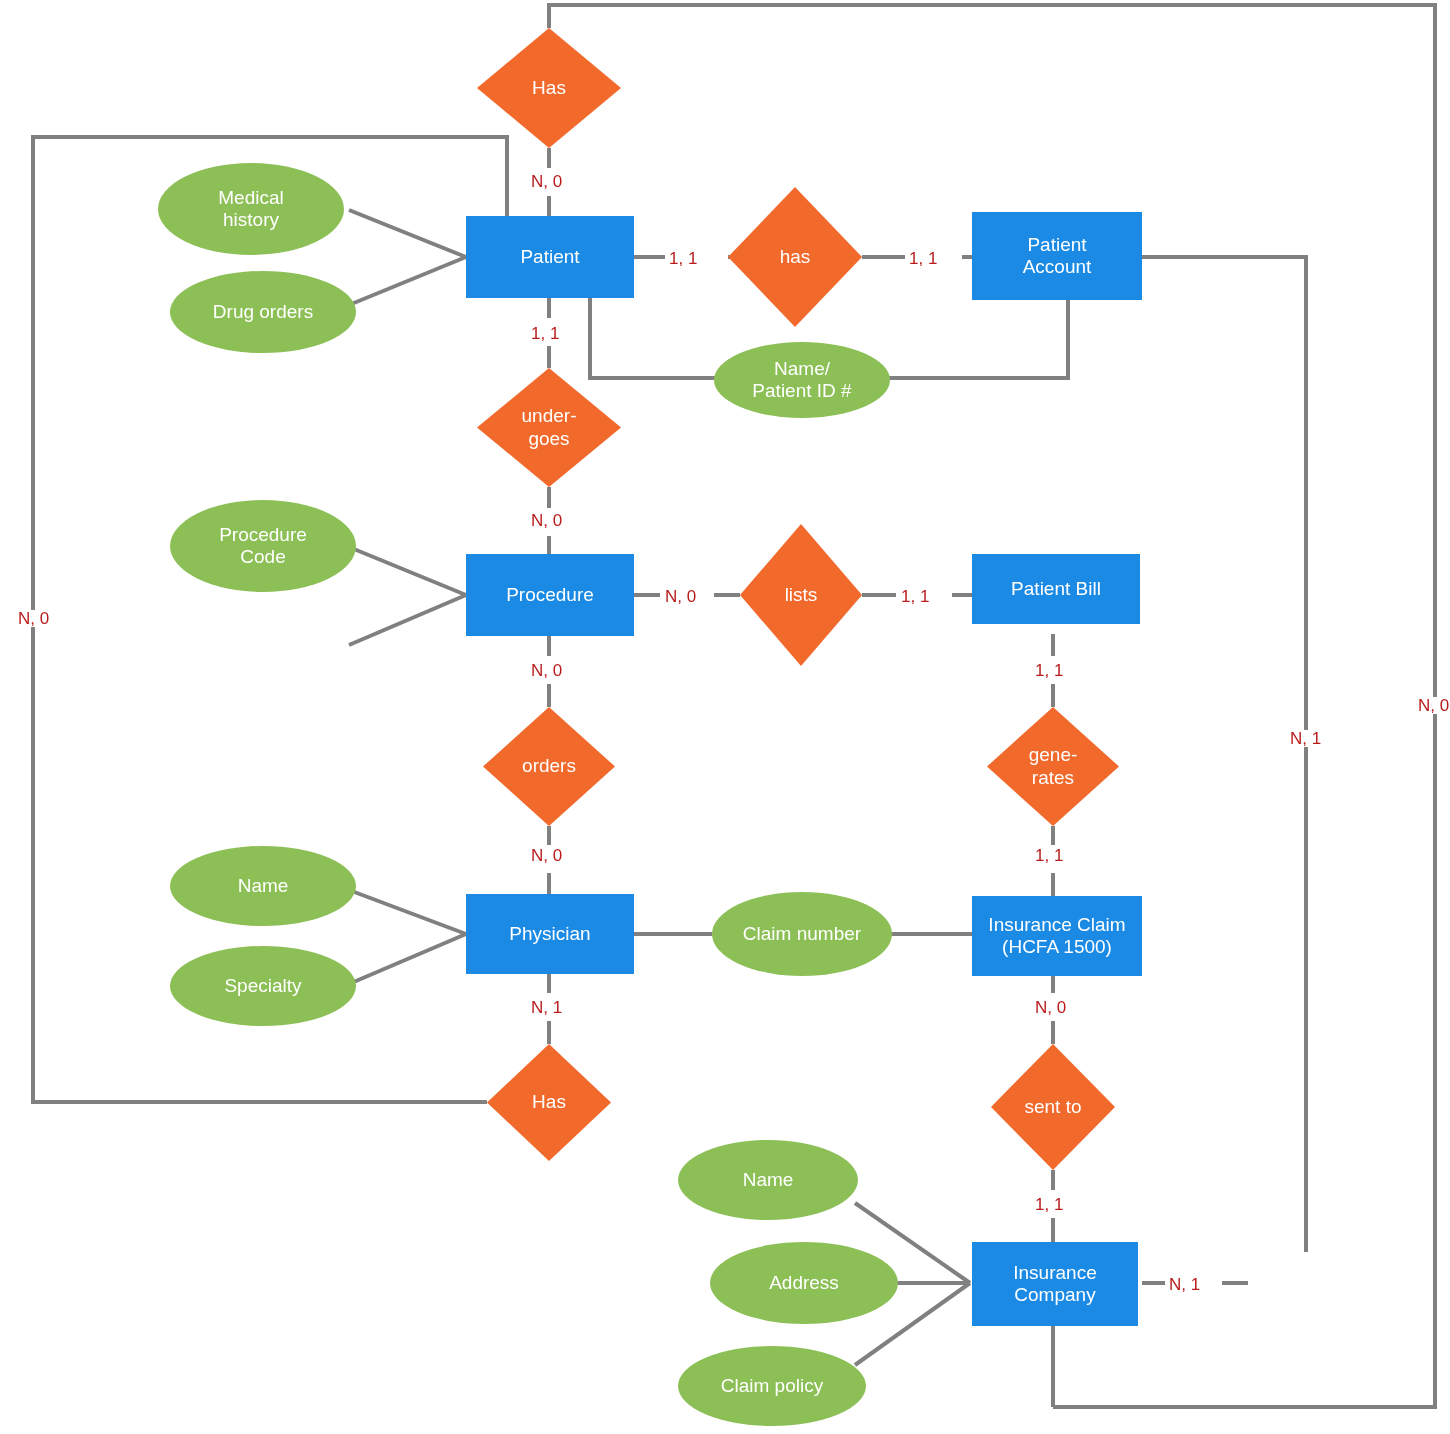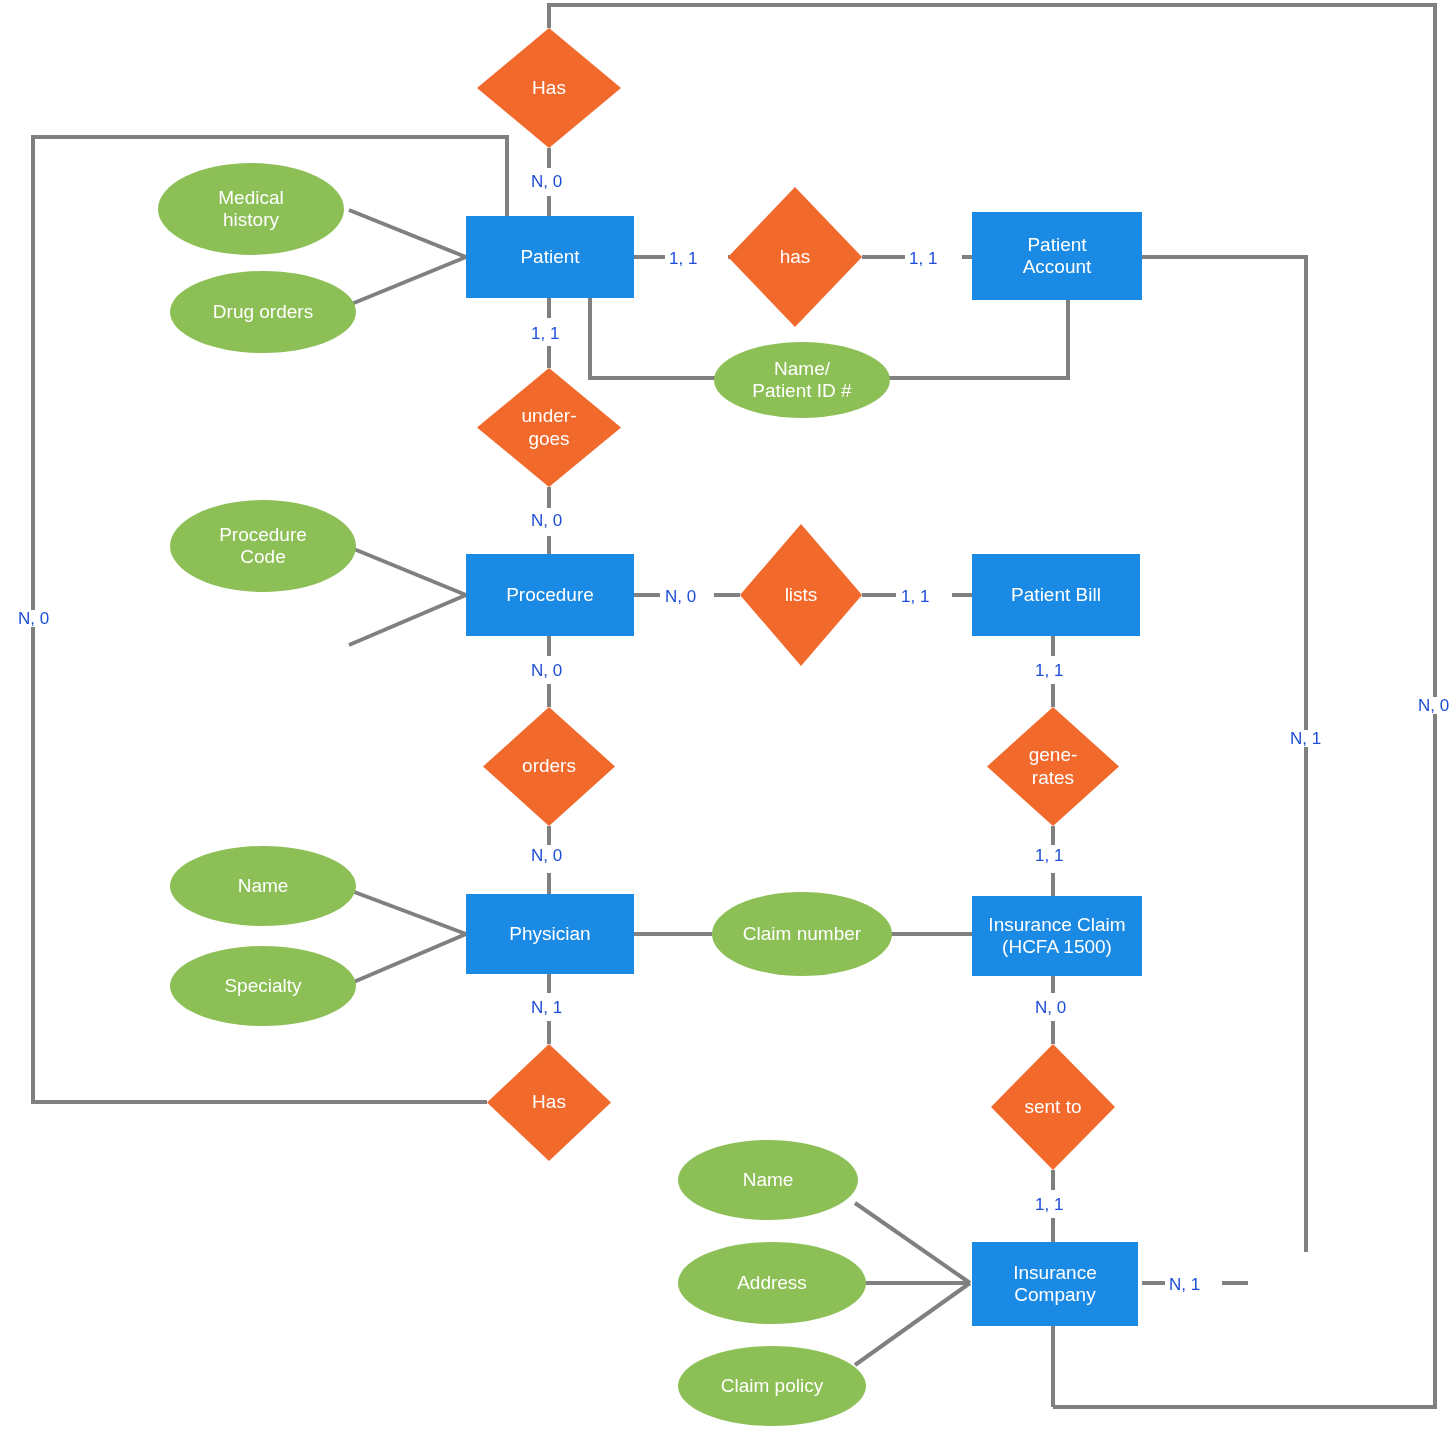--- a/index.html
+++ b/index.html
@@ -8,21 +8,21 @@
   svg#wires{position:absolute;left:0;top:0;width:1450px;height:1434px;}
 
   .node{position:absolute;display:flex;align-items:center;justify-content:center;text-align:center;color:#ffffff;line-height:1.18;}
   .entity{background:#1b8ae5;font-size:19px;}
   .attr{background:#8cbf55;border-radius:50%;font-size:19px;}
   .rel{font-size:19px;}
   .rel .dia-bg{position:absolute;left:0;top:0;width:100%;height:100%;background:#f2692c;
      -webkit-clip-path:polygon(50% 0,100% 50%,50% 100%,0 50%);clip-path:polygon(50% 0,100% 50%,50% 100%,0 50%);}
   .rel .dia-lbl{position:relative;z-index:2;padding:0 4px;}
 
-  .card{position:absolute;font-size:17px;color:#1d4ed8;background:#ffffff;
+  .card{position:absolute;font-size:17px;color:#b91c1c;background:#ffffff;
         padding:0 4px;line-height:1;white-space:nowrap;}
 </style>
 </head>
 <body>
 
 <div id="canvas">
 
   <svg id="wires" viewBox="0 0 1450 1434" xmlns="http://www.w3.org/2000/svg">
     <g stroke="#808080" stroke-width="4" fill="none" stroke-linecap="butt">
 
@@ -134,21 +134,21 @@
     <span class="dia-lbl">sent to</span>
   </div>
 
 
   <div class="node entity" style="left:466px;top:216px;width:168px;height:82px;">Patient</div>
 
   <div class="node entity" style="left:972px;top:212px;width:170px;height:88px;">Patient<br>Account</div>
 
   <div class="node entity" style="left:466px;top:554px;width:168px;height:82px;">Procedure</div>
 
-  <div class="node entity" style="left:972px;top:554px;width:168px;height:82px;">Patient Bill</div>
+  <div class="node entity" style="left:972px;top:554px;width:168px;height:70px;">Patient Bill</div>
 
   <div class="node entity" style="left:466px;top:894px;width:168px;height:80px;">Physician</div>
 
   <div class="node entity" style="left:972px;top:896px;width:170px;height:80px;">Insurance Claim<br>(HCFA 1500)</div>
 
   <div class="node entity" style="left:972px;top:1242px;width:166px;height:84px;">Insurance<br>Company</div>
 
   <div class="node attr" style="left:158px;top:163px;width:186px;height:92px;">Medical<br>history</div>
 
   <div class="node attr" style="left:170px;top:271px;width:186px;height:82px;">Drug orders</div>
@@ -159,21 +159,21 @@
 
 
   <div class="node attr" style="left:170px;top:846px;width:186px;height:80px;">Name</div>
 
   <div class="node attr" style="left:712px;top:892px;width:180px;height:84px;">Claim number</div>
 
   <div class="node attr" style="left:170px;top:946px;width:186px;height:80px;">Specialty</div>
 
   <div class="node attr" style="left:678px;top:1140px;width:180px;height:80px;">Name</div>
 
-  <div class="node attr" style="left:678px;top:1242px;width:188px;height:82px;">Address</div>
+  <div class="node attr" style="left:710px;top:1242px;width:188px;height:82px;">Address</div>
 
   <div class="node attr" style="left:678px;top:1346px;width:188px;height:80px;">Claim policy</div>
 
   <div class="card" style="left:527px;top:173px;">N, 0</div>
   <div class="card" style="left:665px;top:250px;">1, 1</div>
   <div class="card" style="left:905px;top:250px;">1, 1</div>
   <div class="card" style="left:527px;top:325px;">1, 1</div>
   <div class="card" style="left:527px;top:512px;">N, 0</div>
   <div class="card" style="left:661px;top:588px;">N, 0</div>
   <div class="card" style="left:897px;top:588px;">1, 1</div>

